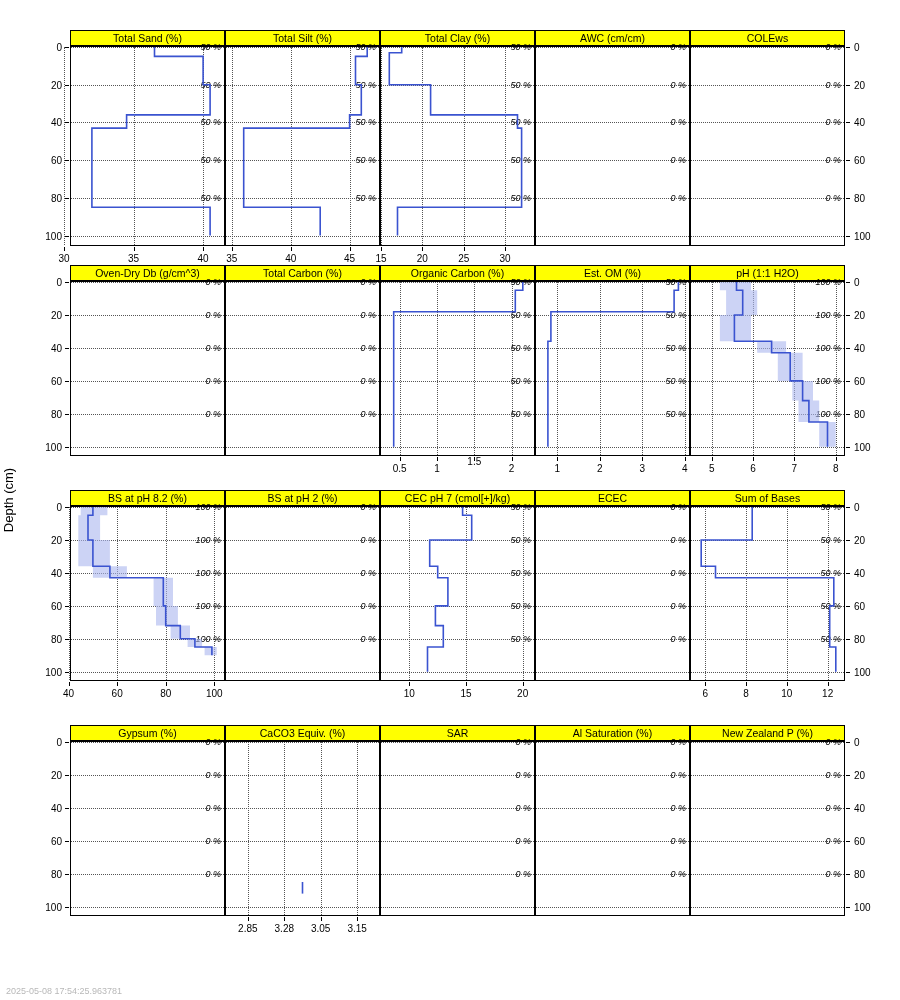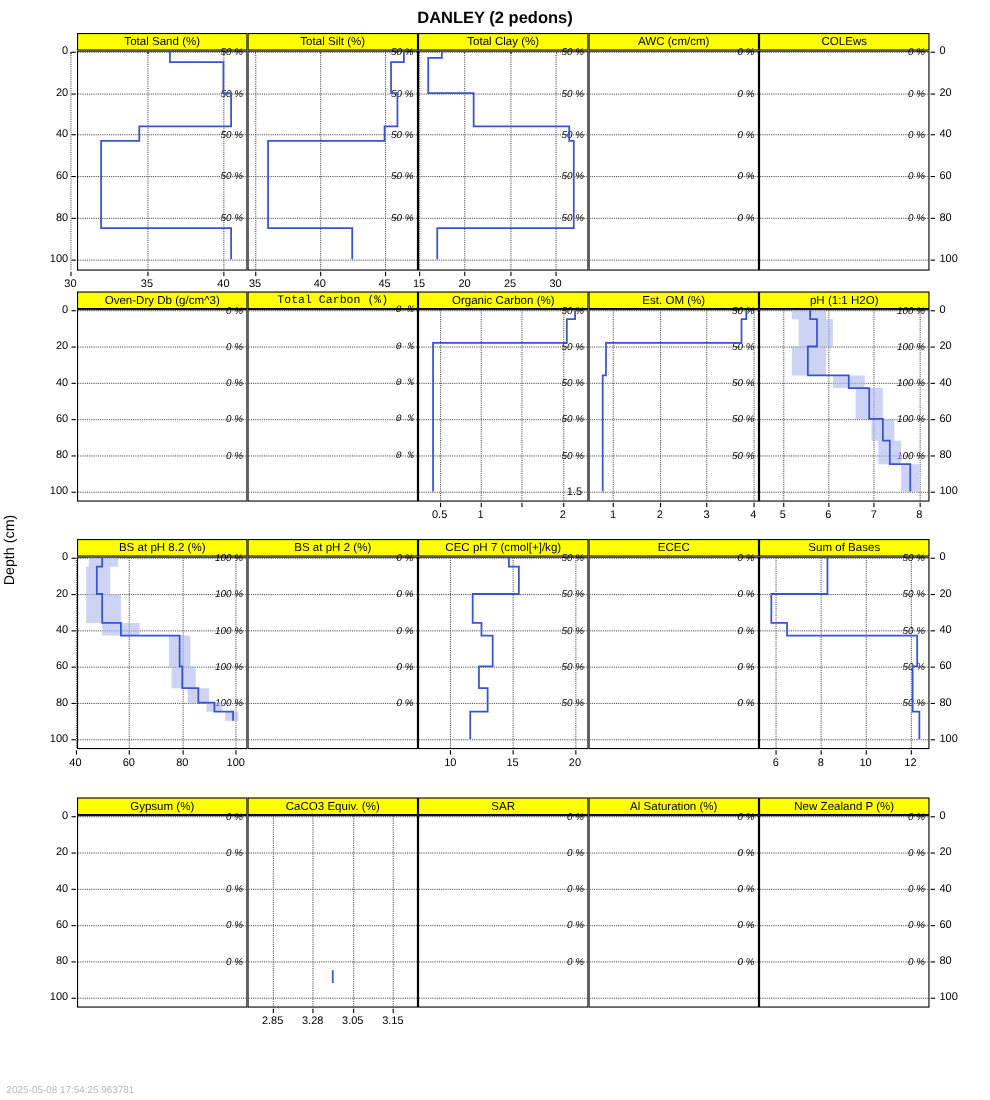--- a/index.html
+++ b/index.html
@@ -49,21 +49,20 @@
   .ytickmark{position:absolute;height:0;border-top:1px solid #000;width:4px;}
   .xtick{
     position:absolute;font-size:10px;transform:translateX(-50%);white-space:nowrap;
   }
   .xtickmark{position:absolute;width:0;border-left:1px solid #000;height:4px;}
 </style>
 </head>
 <body>
 
 <div id="root">
-  <div class="title">DANLEY (2 pedons)</div>
   <div class="ylabel">Depth (cm)</div>
   <div class="stamp">2025-05-08 17:54:25.963781</div>
   <div id="panels">
       <div class="panel" style="left: 70px; top: 30px; width: 155px; height: 216px;">
         <div class="panelhdr">Total Sand (%)</div>
         <div class="plotbox" style="height: 200px;">
           <div class="vgrid" style="left: -6.95455px;"></div>
           <div class="vgrid" style="left: 62.5909px;"></div>
           <div class="vgrid" style="left: 132.136px;"></div>
           <div class="hgrid" style="top: 0px;"></div>
@@ -224,21 +223,21 @@
       <div class="ytick left" style="top: 314.952px; left: 36px; width: 26px;">20</div>
       <div class="ytickmark" style="left: 65px; top: 314.952px;"></div>
       <div class="ytick left" style="top: 347.905px; left: 36px; width: 26px;">40</div>
       <div class="ytickmark" style="left: 65px; top: 347.905px;"></div>
       <div class="ytick left" style="top: 380.857px; left: 36px; width: 26px;">60</div>
       <div class="ytickmark" style="left: 65px; top: 380.857px;"></div>
       <div class="ytick left" style="top: 413.81px; left: 36px; width: 26px;">80</div>
       <div class="ytickmark" style="left: 65px; top: 413.81px;"></div>
       <div class="ytick left" style="top: 446.762px; left: 36px; width: 26px;">100</div>
       <div class="ytickmark" style="left: 65px; top: 446.762px;"></div>
-      <div class="panel" style="left: 225px; top: 265px; width: 155px; height: 191px; font-family: Liberation Mono, monospace;">
+      <div class="panel" style="left: 225px; top: 265px; width: 155px; height: 191px;">
         <div class="panelhdr">Total Carbon (%)</div>
         <div class="plotbox" style="height: 175px;">
           <div class="hgrid" style="top: 0px;"></div>
           <div class="hgrid" style="top: 32.9524px;"></div>
           <div class="hgrid" style="top: 65.9048px;"></div>
           <div class="hgrid" style="top: 98.8571px;"></div>
           <div class="hgrid" style="top: 131.81px;"></div>
           <div class="hgrid" style="top: 164.762px;"></div>
           <div class="pctlab" style="left: 150px; top: 0px;">0 %</div>
           <div class="pctlab" style="left: 150px; top: 32.9524px;">0 %</div>
@@ -268,21 +267,21 @@
           <svg class="series" width="153" height="173">
             <path d="M141.8,0.0 L141.8,8.2 L134.3,8.2 L134.3,29.7 L12.7,29.7 L12.7,164.8" fill="none" stroke="#3a53d0" stroke-width="1.6"></path>
           </svg>
         </div>
       </div>
       <div class="xtickmark" style="left: 399.659px; top: 457px;"></div>
       <div class="xtick" style="left: 399.659px; top: 463px;">0.5</div>
       <div class="xtickmark" style="left: 436.976px; top: 457px;"></div>
       <div class="xtick" style="left: 436.976px; top: 463px;">1</div>
       <div class="xtickmark" style="left: 474.293px; top: 457px;"></div>
-      <div class="xtick" style="left: 474.293px; top: 442px; margin-left: 48px;">1.5</div>
+      <div class="xtick" style="left: 474.293px; top: 456px;">1.5</div>
       <div class="xtickmark" style="left: 511.61px; top: 457px;"></div>
       <div class="xtick" style="left: 511.61px; top: 463px;">2</div>
       <div class="panel" style="left: 535px; top: 265px; width: 155px; height: 191px;">
         <div class="panelhdr">Est. OM (%)</div>
         <div class="plotbox" style="height: 175px;">
           <div class="vgrid" style="left: 21.25px;"></div>
           <div class="vgrid" style="left: 63.75px;"></div>
           <div class="vgrid" style="left: 106.25px;"></div>
           <div class="vgrid" style="left: 148.75px;"></div>
           <div class="hgrid" style="top: 0px;"></div>

